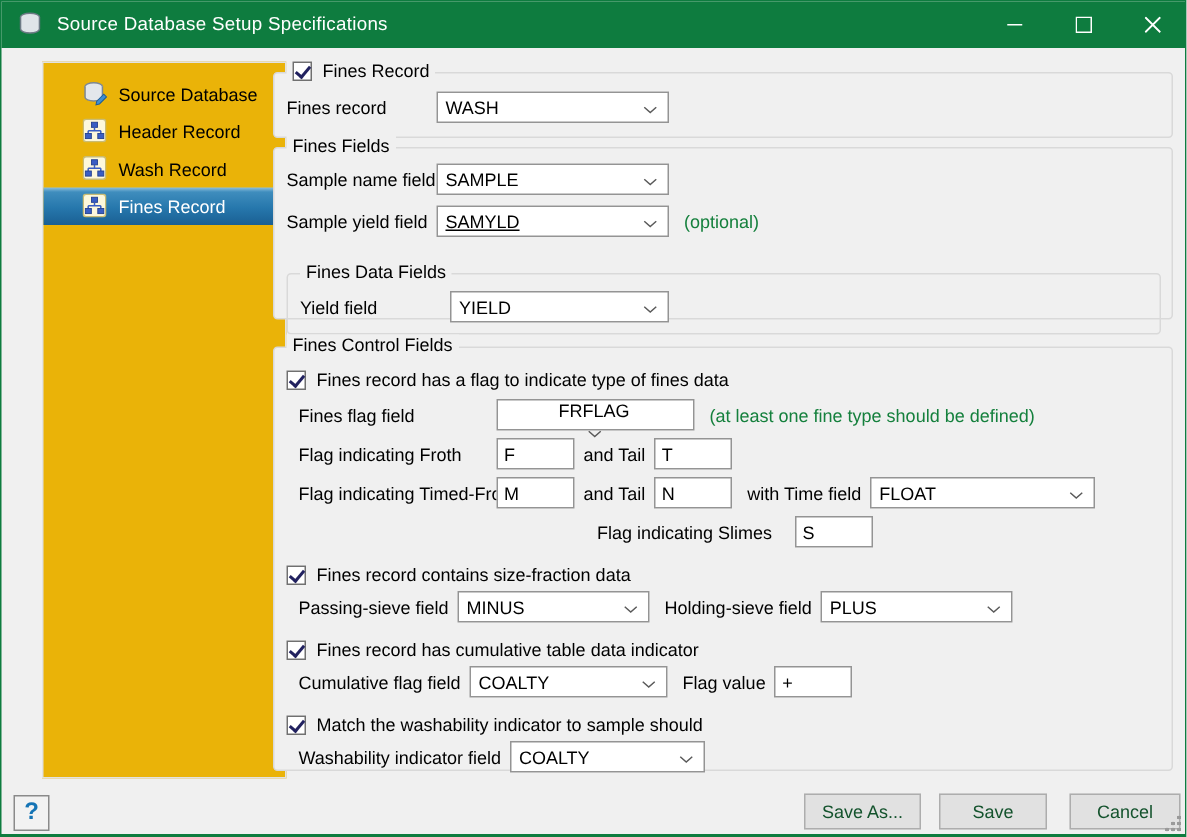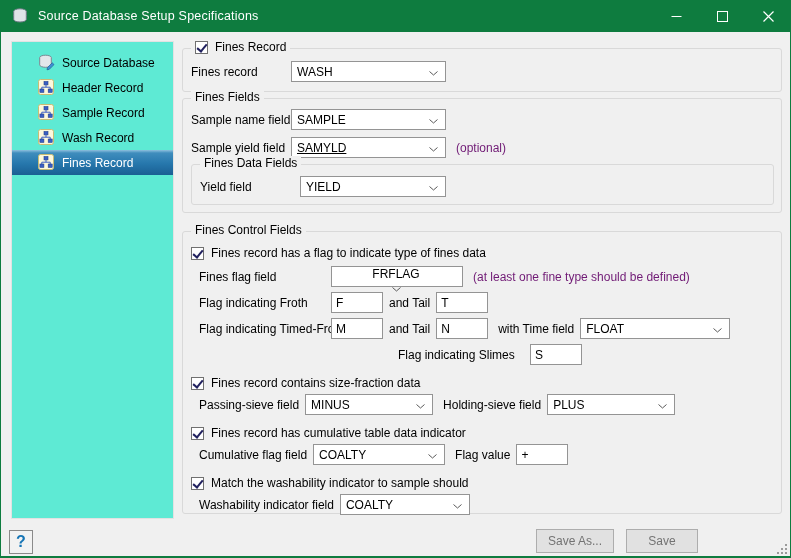--- a/index.html
+++ b/index.html
@@ -15,22 +15,22 @@
   .titlebar {
     position:absolute; top:-1px; left:-1px; width:791px; height:32px;
     background:#0e7c3f; display:flex; align-items:center;
   }
   .titlebar .app-icon { margin-left:12px; display:flex; }
   .titlebar .title { color:#ffffff; font-size:12.5px; margin-left:10px; letter-spacing:.2px; }
   .win-controls { position:absolute; right:0; top:0; height:32px; display:flex; }
   .win-btn { width:46px; height:32px; display:flex; align-items:center; justify-content:center; cursor:default; }
   
   .sidebar {
-    position:absolute; left:10px; top:40px; width:163px; height:478px;
-    background:#5eead4; border:1px solid #e2e2e2; padding-top:8px;
+    position:absolute; left:27px; top:40px; width:163px; height:478px;
+    background:#eab308; border:1px solid #e2e2e2; padding-top:8px;
   }
   .side-item {
     height:25px; display:flex; align-items:center; padding-left:26px;
     font-size:12px; color:#000; white-space:nowrap;
   }
   .side-item .icon { width:17px; height:17px; margin-right:7px; flex:0 0 auto; display:flex; }
   .side-item.selected {
     background:linear-gradient(to bottom,#8ec0de 0%,#3f8dbd 12%,#2677ac 55%,#1a5f93 100%);
     color:#ffffff;
   }
@@ -42,21 +42,21 @@
     position:absolute; top:-9px; left:8px; background:#f0f0f0; padding:0 4px;
     font-size:12px; color:#000; white-space:nowrap; display:flex; align-items:center;
   }
   .group-inner { position:absolute; border:1px solid #d9d9d9; border-radius:3px; }
   
   .row { display:flex; align-items:center; padding-left:16px; height:21px; }
   .row.cbrow { padding-left:8px; height:16px; }
   .lbl { font-size:12px; color:#000; white-space:nowrap; }
   .lbl.col { width:132px; flex:0 0 auto; }
   .lbl.col-sm { width:100px; flex:0 0 auto; }
-  .note { font-size:12px; color:#701a75; white-space:nowrap; margin-left:10px; }
+  .note { font-size:12px; color:#15803d; white-space:nowrap; margin-left:10px; }
   .checkbox {
     width:13px; height:13px; background:#fff; border:1px solid #707070;
     position:relative; flex:0 0 auto; margin-right:7px;
   }
   .checkbox::after {
     content:''; position:absolute; left:3px; top:0px; width:4px; height:8px;
     border:solid #21215f; border-width:0 2px 2px 0; transform:rotate(40deg);
   }
   .combo {
     height:21px; background:#ffffff; border:1px solid #949494;
@@ -70,21 +70,21 @@
   }
   
   .help-btn {
     position:absolute; left:8px; top:529px; width:24px; height:24px;
     background:#f2f2f2; border:1px solid #8a8a8a;
     color:#1574b5; font-size:16px; font-weight:bold; text-align:center; line-height:22px;
   }
   .btn {
     position:absolute; top:528px; height:24px;
     background:#e1e1e1; border:1px solid #adadad;
-    font-size:12px; color:#737373; text-align:center;
+    font-size:12px; color:#14532d; text-align:center;
     display:flex; align-items:center; justify-content:center;
   }
   .btn.save-as { left:535px; width:78px; }
   .btn.save   { left:625px; width:72px; }
   .btn.cancel { left:712px; width:74px; }
   .resize-grip {
     position:absolute; right:2px; bottom:1px; width:12px; height:12px;
     background:
       radial-gradient(circle at 10px 10px, #9a9a9a 1.2px, transparent 1.4px),
       radial-gradient(circle at 6px 10px,  #9a9a9a 1.2px, transparent 1.4px),
@@ -160,28 +160,20 @@
           </svg>
       </span>
       <span>Header Record</span>
     </div>
     <div class="side-item">
       <span class="icon">
         <svg width="16" height="16" viewBox="0 0 16 16">
             <use href="#record-icon"></use>
           </svg>
       </span>
-      <span>Sample Record</span>
-    </div>
-    <div class="side-item">
-      <span class="icon">
-        <svg width="16" height="16" viewBox="0 0 16 16">
-            <use href="#record-icon"></use>
-          </svg>
-      </span>
       <span>Wash Record</span>
     </div>
     <div class="side-item selected">
       <span class="icon">
         <svg width="16" height="16" viewBox="0 0 16 16">
             <use href="#record-icon"></use>
           </svg>
       </span>
       <span>Fines Record</span>
     </div>
@@ -217,21 +209,21 @@
     <div class="row" style="margin-top:7px; padding-left:8px;">
       <span class="lbl col-sm">Sample yield field</span>
       <div class="combo" style="width:155px;text-decoration:underline;">
         <span>SAMYLD</span>
         <span><svg width="9" height="5" viewBox="0 0 9 5">
               <path d="M0.5 0.5 L4.5 4 L8.5 0.5" fill="none" stroke="#5a5a5a"></path>
             </svg></span>
       </div>
       <span class="note">(optional)</span>
     </div>
-    <div class="group-inner" style="left:8px; top:65px; width:583px; height:41px;">
+    <div class="group-inner" style="left:8px; top:83px; width:583px; height:41px;">
       <div class="legend">Fines Data Fields</div>
       <div class="row" style="margin-top:11px; padding-left:8px;">
         <span class="lbl col-sm">Yield field</span>
         <div class="combo" style="width:146px;">
           <span>YIELD</span>
           <span><svg width="9" height="5" viewBox="0 0 9 5">
                 <path d="M0.5 0.5 L4.5 4 L8.5 0.5" fill="none" stroke="#5a5a5a"></path>
               </svg></span>
         </div>
       </div>
@@ -334,15 +326,16 @@
         <span><svg width="9" height="5" viewBox="0 0 9 5">
               <path d="M0.5 0.5 L4.5 4 L8.5 0.5" fill="none" stroke="#5a5a5a"></path>
             </svg></span>
       </div>
     </div>
   </div>
 
   <div class="help-btn">?</div>
   <div class="btn save-as">Save As...</div>
   <div class="btn save">Save</div>
+  <div class="btn cancel">Cancel</div>
   <div class="resize-grip"></div>
 
 </div>
 
 </body></html>

